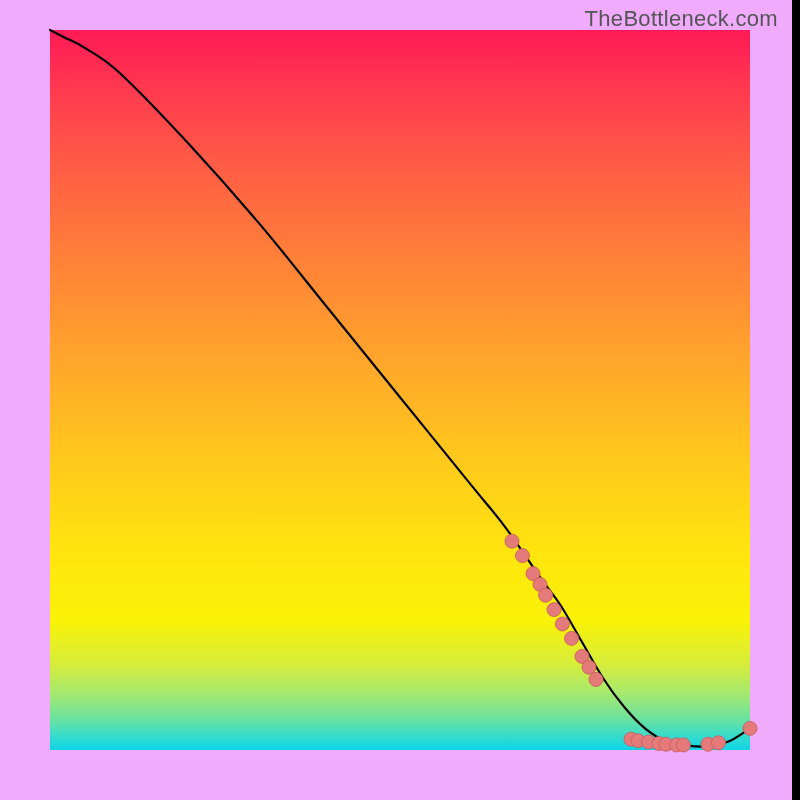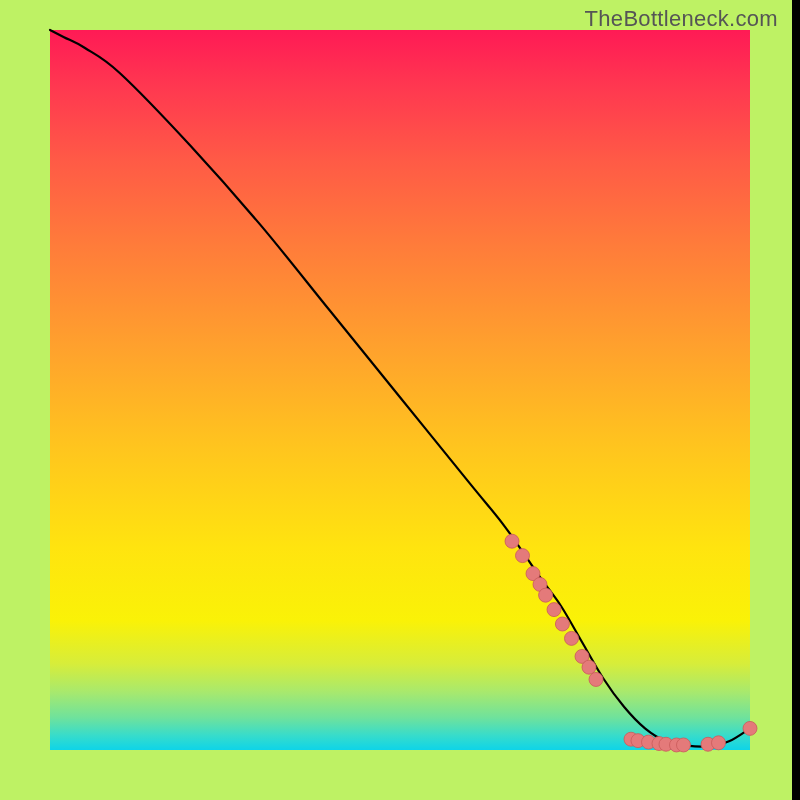--- a/index.html
+++ b/index.html
@@ -8,21 +8,21 @@
     width: 800px;
     height: 800px;
     background: #000;
     font-family: Arial, Helvetica, sans-serif;
     overflow: hidden;
   }
   .wrap {
     position: relative;
     width: 792px;
     height: 800px;
-    background: #bef264;
+    background: #f0abfc;
   }
   .watermark {
     position: absolute;
     top: 6px;
     right: 14px;
     color: #555;
     font-size: 22px;
     font-weight: 500;
     letter-spacing: 0.3px;
     user-select: none;

